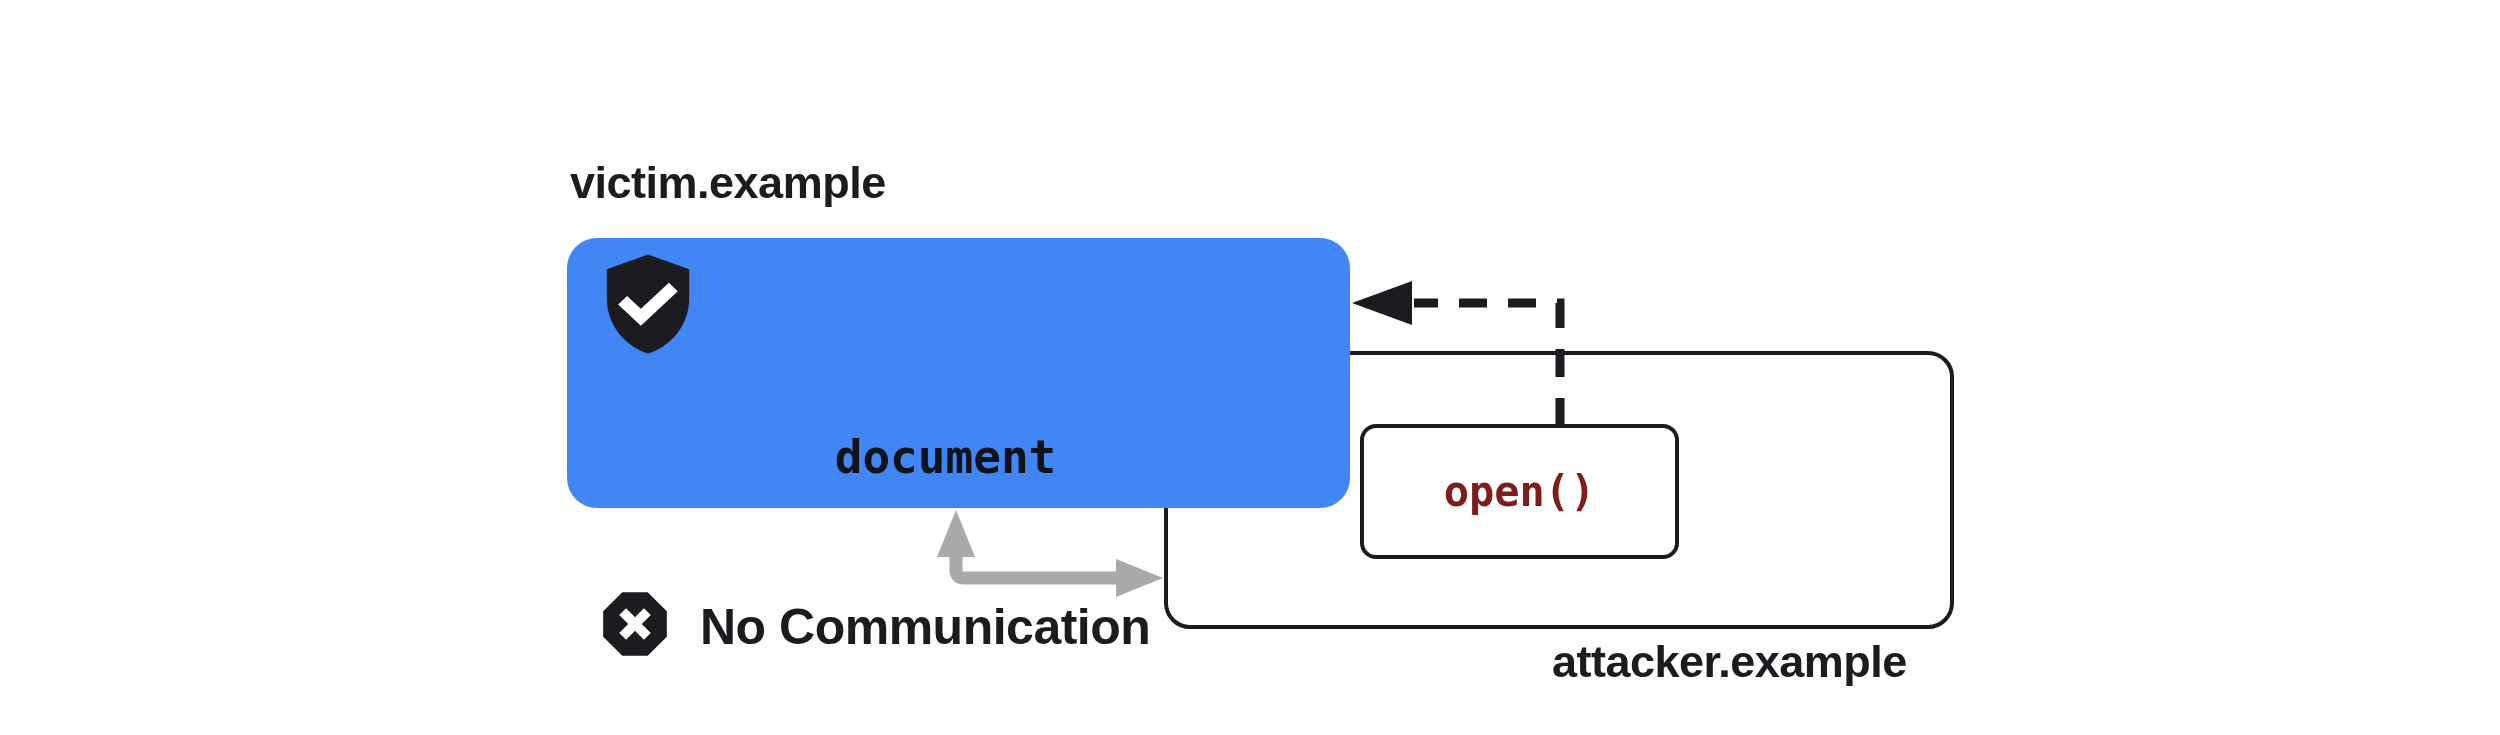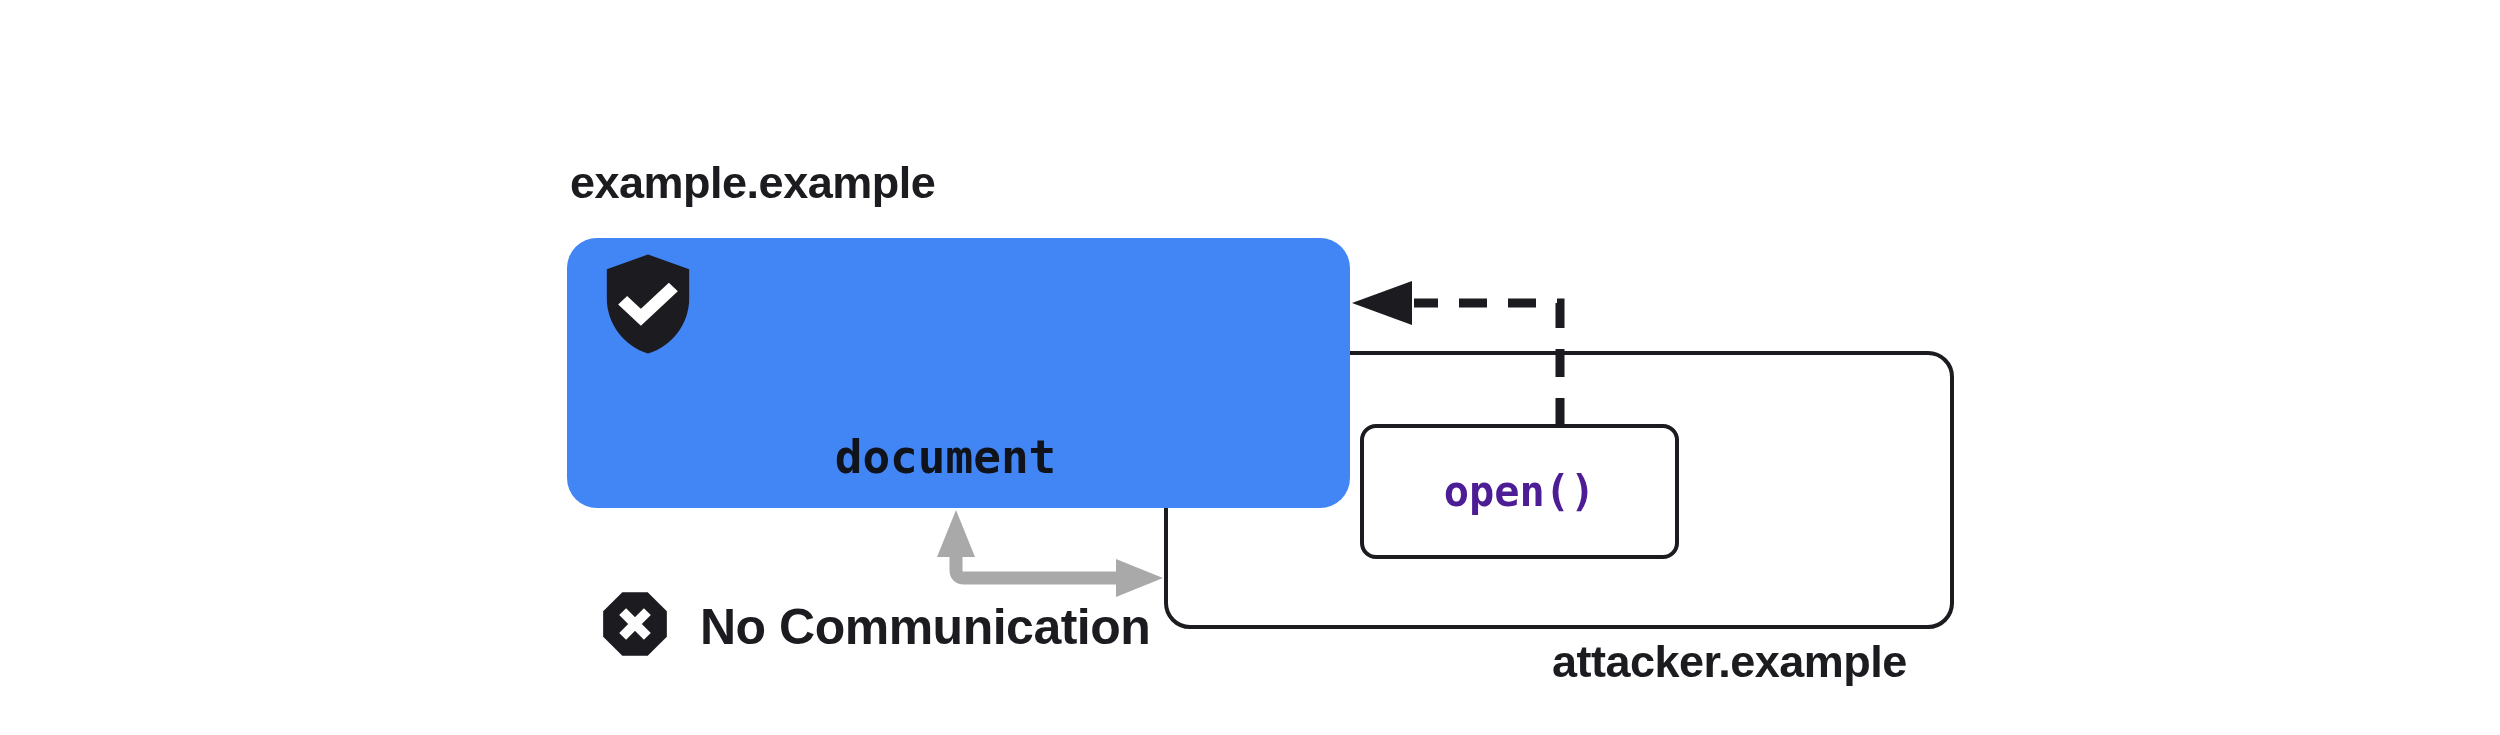--- a/index.html
+++ b/index.html
@@ -70,21 +70,21 @@
     border: 4px solid #1b1b20;
     border-radius: 16px;
     background: #ffffff;
     z-index: 2;
     display: flex;
     align-items: center;
     justify-content: center;
     font-family: "DejaVu Sans Mono", "Liberation Mono", monospace;
     font-weight: 700;
     font-size: 42px;
-    color: #4c1d95;
+    color: #7f1d1d;
   }
 
   .arrows-overlay {
     position: absolute;
     left: 0; top: 0;
     width: 2500px; height: 735px;
     z-index: 4;
     pointer-events: none;
   }
 
@@ -93,21 +93,21 @@
     left: 596px; top: 585px;
     width: 78px; height: 78px;
     z-index: 2;
   }
 </style>
 </head>
 <body>
 
 <div class="canvas">
 
-  <div class="label label-victim">example.example</div>
+  <div class="label label-victim">victim.example</div>
 
   <div class="attacker-box"></div>
 
   <div class="open-box">
     <span>open()</span>
   </div>
 
   <div class="victim-box" style="background-color: rgb(66, 133, 244);">
     <svg class="shield" viewBox="0 0 24 24" preserveAspectRatio="none">
       <path d="M12 1.6 L3.9 4.7 v6.2 c0 5.3 3.45 10.1 8.1 11.5 c4.65 -1.4 8.1 -6.2 8.1 -11.5 V4.7 Z" fill="#1b1b20"></path>

